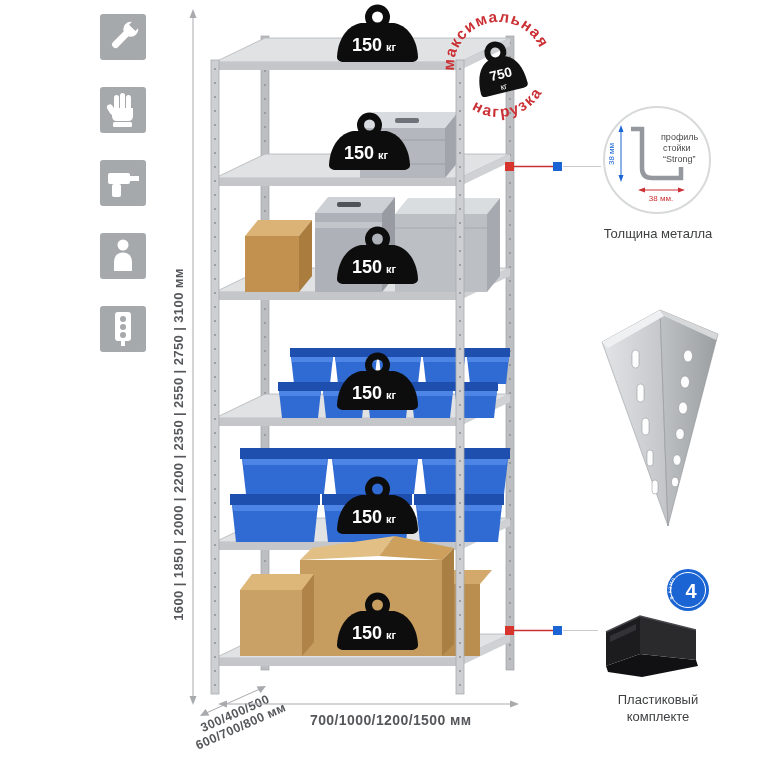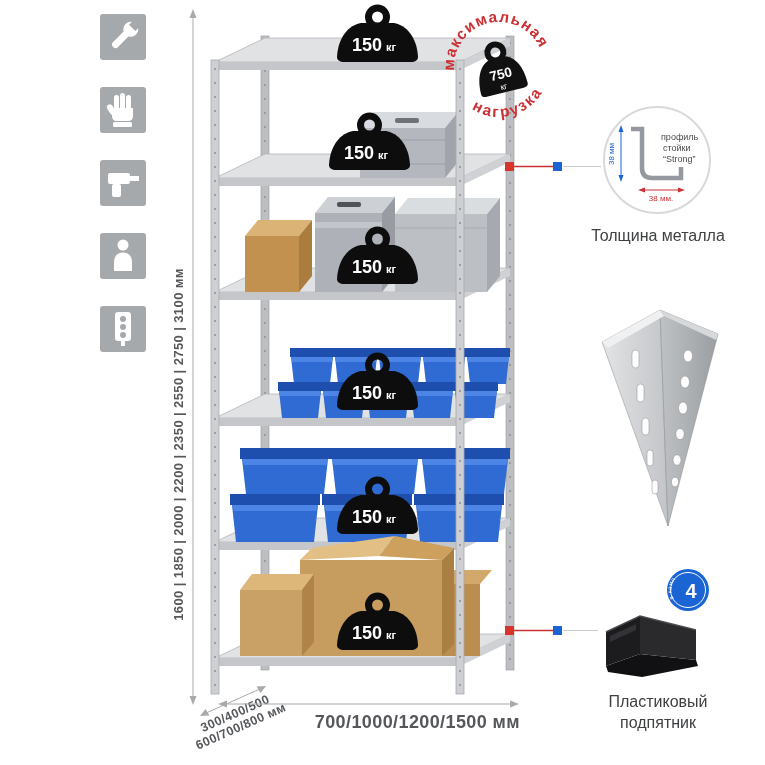--- a/index.html
+++ b/index.html
@@ -2,21 +2,21 @@
 <html><head>
 <meta charset="utf-8">
 <style>
   html,body{margin:0;padding:0;background:#fff;}
   .stage{position:relative;width:765px;height:765px;background:#fff;overflow:hidden;
          font-family:"Liberation Sans","DejaVu Sans",sans-serif;}
   .abs{position:absolute;}
   .icon-sq{position:absolute;left:100px;width:46px;height:46px;background:#a6a9ac;
            border-radius:3px;display:flex;align-items:center;justify-content:center;}
   .dim-text{color:#55575a;font-size:13px;font-weight:600;letter-spacing:.4px;white-space:nowrap;}
-  .cap{color:#3f4042;font-size:16px;line-height:1.3;text-align:center;font-weight:500;}
+  .cap{color:#3f4042;font-size:13px;line-height:1.3;text-align:center;font-weight:500;}
   .weight{position:absolute;width:95px;height:58px;z-index:6;}
   .stamp{position:absolute;left:436px;top:4px;width:126px;height:126px;
          transform:rotate(-14deg);z-index:7;}
   .circle-callout{position:absolute;left:603px;top:106px;width:104px;height:104px;
                   border:2px solid #d7d9db;border-radius:50%;background:#fff;z-index:4;}
   .overlay{position:absolute;left:0;top:0;z-index:5;pointer-events:none;}
   .rack{position:absolute;left:190px;top:8px;z-index:1;}
   svg text{font-family:"Liberation Sans","DejaVu Sans",sans-serif;}
 </style>
 </head>
@@ -265,21 +265,21 @@
     <rect x="553" y="626" width="9" height="9" fill="#1a64d4"></rect>
   </svg>
 
   <div class="abs dim-text" style="left:-167px;top:437px;width:690px;text-align:center;transform:rotate(-90deg);">1600 | 1850 | 2000 | 2200 | 2350 | 2550 | 2750 | 3100 мм</div>
 
   <div class="abs dim-text" style="left:163px;top:706px;width:150px;text-align:center;transform:rotate(-24deg);font-size:12.5px;">
     <div>300/400/500</div>
     <div>600/700/800 мм</div>
   </div>
 
-  <div class="abs dim-text" style="left:310px;top:712px;width:210px;text-align:right;font-size:18px;">700/1000/1200/1500 мм</div>
+  <div class="abs dim-text" style="left:310px;top:712px;width:210px;text-align:left;font-size:14px;">700/1000/1200/1500 мм</div>
 
   <div class="weight" style="left:330px;top:4px">
     <svg width="95" height="58" viewBox="0 0 95 58">
       <circle cx="47.5" cy="13" r="9" fill="none" stroke="#0d0d0d" stroke-width="7"></circle>
       <path d="M7,53 C8,33 19,21 31,19 L64,19 C76,21 87,33 88,53 C88,56.5 85,58 81,58 L14,58 C10,58 7,56.5 7,53 Z" fill="#0d0d0d"></path>
       <text x="44" y="47" text-anchor="middle" fill="#fff" font-weight="bold"><tspan font-size="18">150</tspan><tspan font-size="11" dx="4">кг</tspan></text>
     </svg>
   </div>
   <div class="weight" style="left:322px;top:112px">
     <svg width="95" height="58" viewBox="0 0 95 58">
@@ -399,16 +399,16 @@
           <path id="badgeArc" d="M 9,32 A 16,16 0 0 1 9,12"></path>
         </defs>
       <text font-size="5.8" fill="#fff" letter-spacing="0.5">
         <textPath href="#badgeArc" startOffset="2">в комплекте</textPath>
       </text>
       <text x="25" y="29.5" font-size="20" font-weight="bold" fill="#fff" text-anchor="middle">4</text>
     </svg>
   </div>
   <div class="abs cap" style="left:578px;top:692px;width:160px;">
     <div>Пластиковый</div>
-    <div>подпятник</div>
+    <div>комплекте</div>
   </div>
 
 </div>
 
 </body></html>

